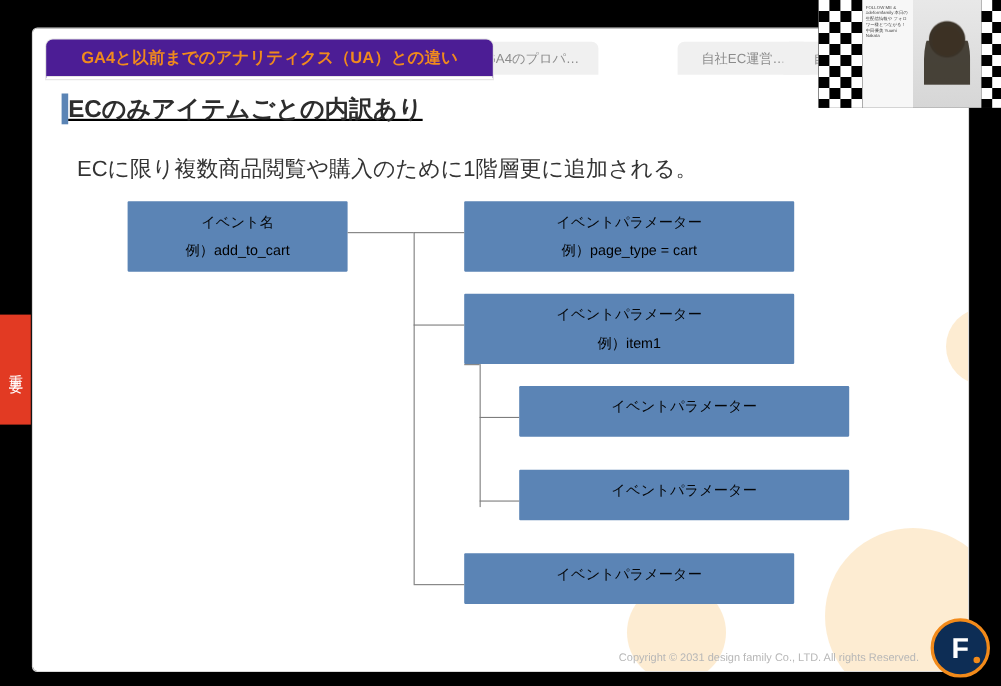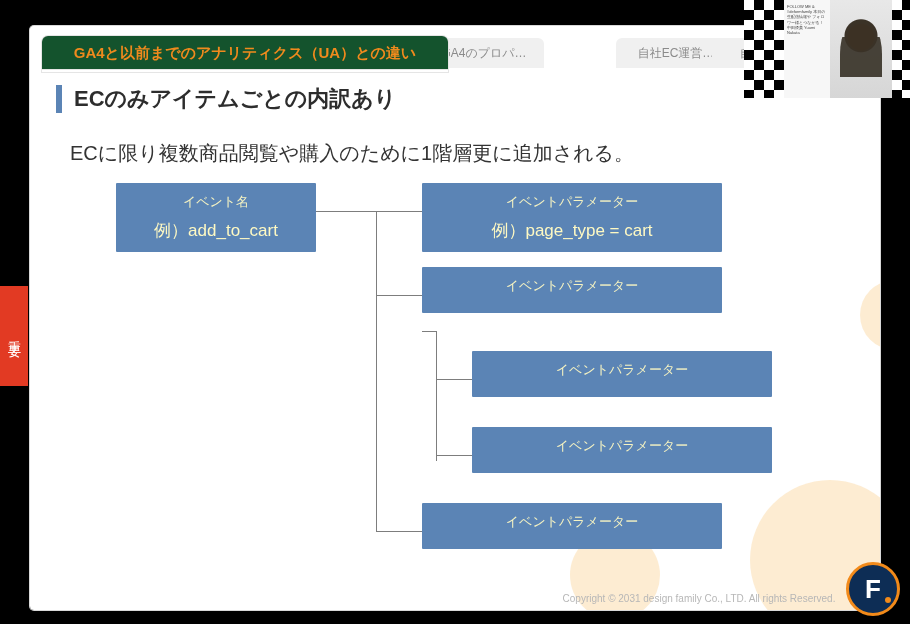--- a/index.html
+++ b/index.html
@@ -73,21 +73,21 @@
     border-radius: 6px 6px 0 0;
     text-align: center;
     white-space: nowrap;
     overflow: hidden;
     text-overflow: ellipsis;
   }
   .tab.active {
     top: 10px;
     height: 34px;
     line-height: 34px;
-    background: #14532d;
+    background: #4c1d95;
     color: #f08a1d;
     font-weight: 700;
     font-size: 15px;
     padding: 0 18px;
     box-shadow: 0 -1px 0 #e5e5e5 inset, 0 0 0 1px #e5e5e5;
     border-bottom: 2px solid #fff;
     z-index: 2;
   }
   .tab0 { left: 12px; width: 370px; }
   .tab1 { left: 394px; width: 92px; }
@@ -96,22 +96,22 @@
   .tab4 { left: 682px; width: 80px; }
 
   .slide-body {
     position: relative;
     padding: 10px 26px 0 26px;
     height: calc(100% - 42px);
   }
   .title-row {
     display: flex;
     align-items: center;
-    gap: 12px;
     margin-top: 6px;
+    text-decoration: underline;
   }
   .title-bar {
     width: 6px;
     height: 28px;
     background: #5b84b5;
   }
   .title {
     font-size: 22px;
     font-weight: 700;
     color: #2d2d2d;
@@ -124,33 +124,33 @@
 
   
   .diagram {
     position: relative;
     height: 400px;
     margin-left: 20px;
   }
   .box {
     position: absolute;
     background: #5b84b5;
-    color: #fef9c3;
+    color: #000000;
     text-align: center;
     border-radius: 1px;
     padding: 10px 8px;
     box-sizing: border-box;
   }
   .box .bh {
     font-size: 13px;
     margin-bottom: 8px;
     opacity: .95;
   }
   .box .be {
-    font-size: 17px;
+    font-size: 13px;
   }
   .box.left { left: 40px; top: 2px; width: 200px; }
   .box.r1 { left: 346px; top: 2px;  width: 300px; }
   .box.r2 { left: 346px; top: 86px; width: 300px; }
   .box.r3 { left: 396px; top: 170px; width: 300px; }
   .box.r4 { left: 396px; top: 246px; width: 300px; }
   .box.r5 { left: 346px; top: 322px; width: 300px; }
 
   
   .hline, .vline {
@@ -312,20 +312,21 @@
           <div class="bh">イベント名</div>
           <div class="be">例）add_to_cart</div>
         </div>
 
         <div class="box r1">
           <div class="bh">イベントパラメーター</div>
           <div class="be">例）page_type = cart</div>
         </div>
         <div class="box r2">
           <div class="bh">イベントパラメーター</div>
+          <div class="be">例）item1</div>
         </div>
         <div class="box r3">
           <div class="bh">イベントパラメーター</div>
         </div>
         <div class="box r4">
           <div class="bh">イベントパラメーター</div>
         </div>
         <div class="box r5">
           <div class="bh">イベントパラメーター</div>
         </div>

